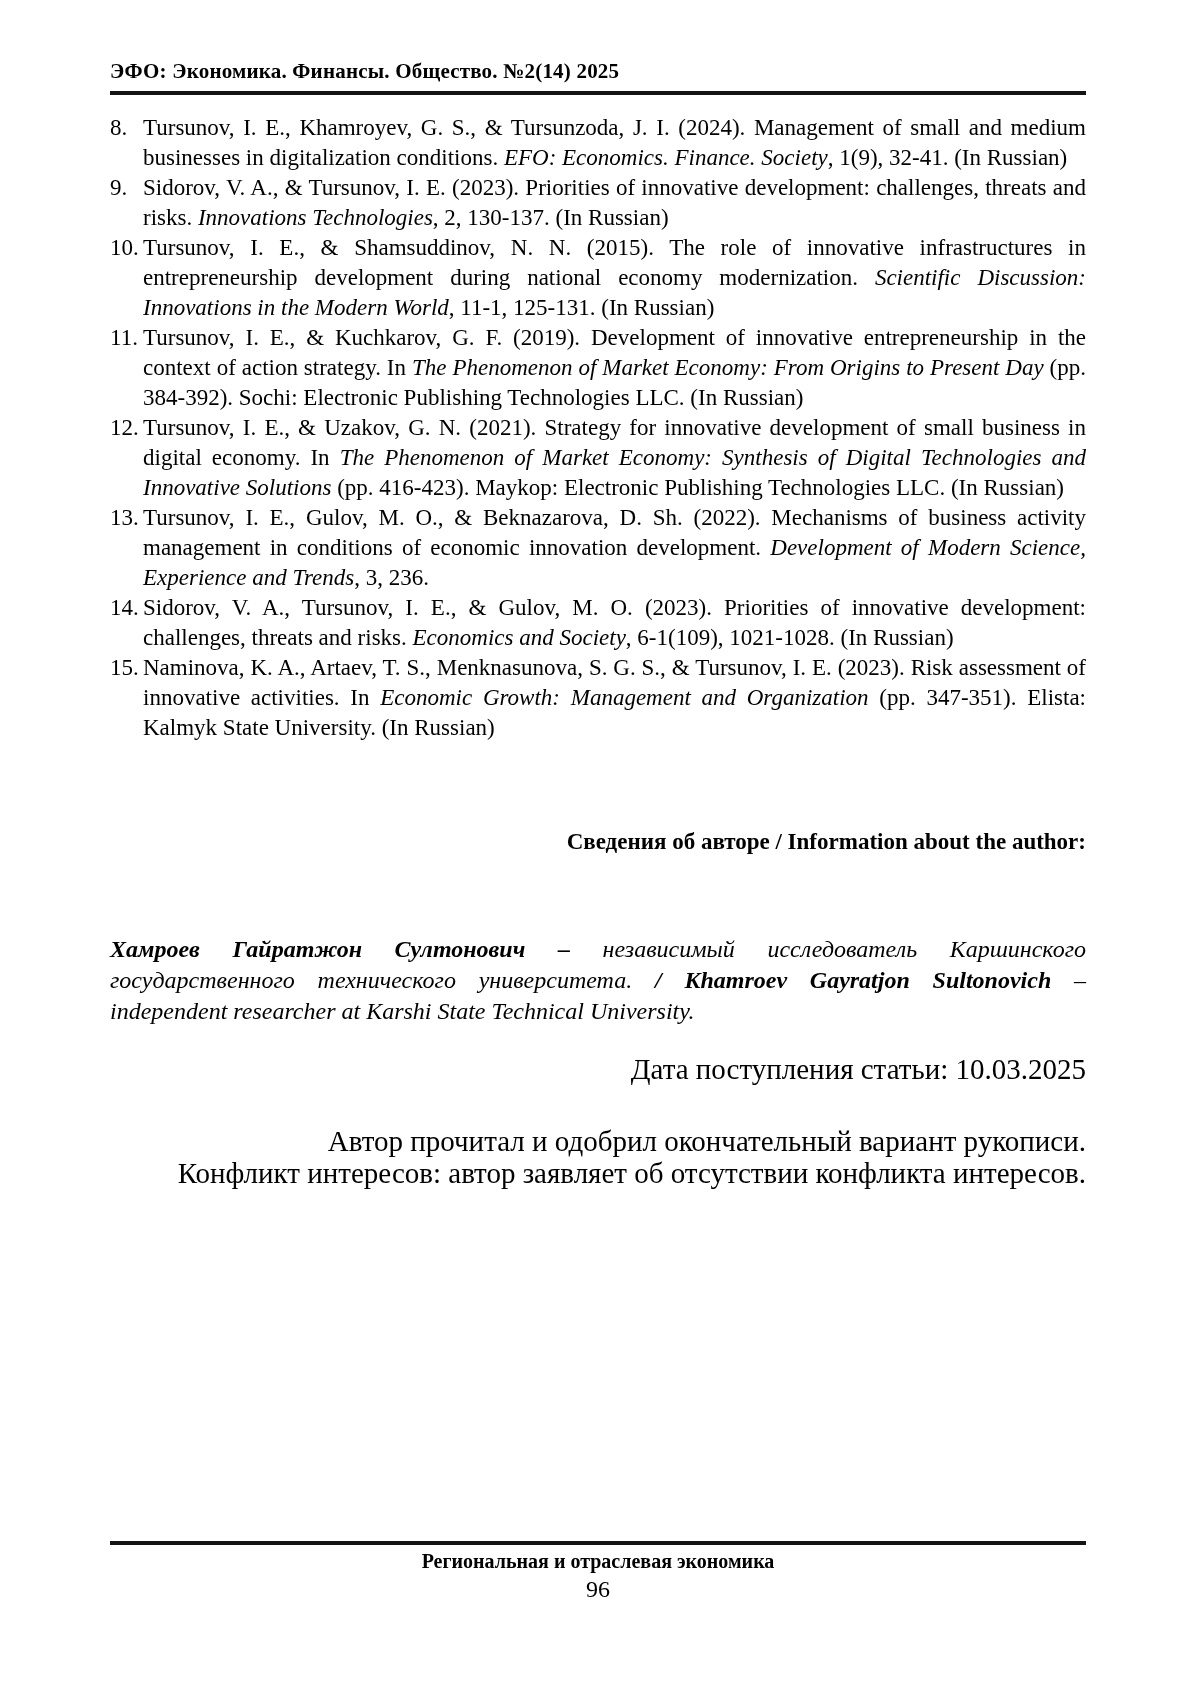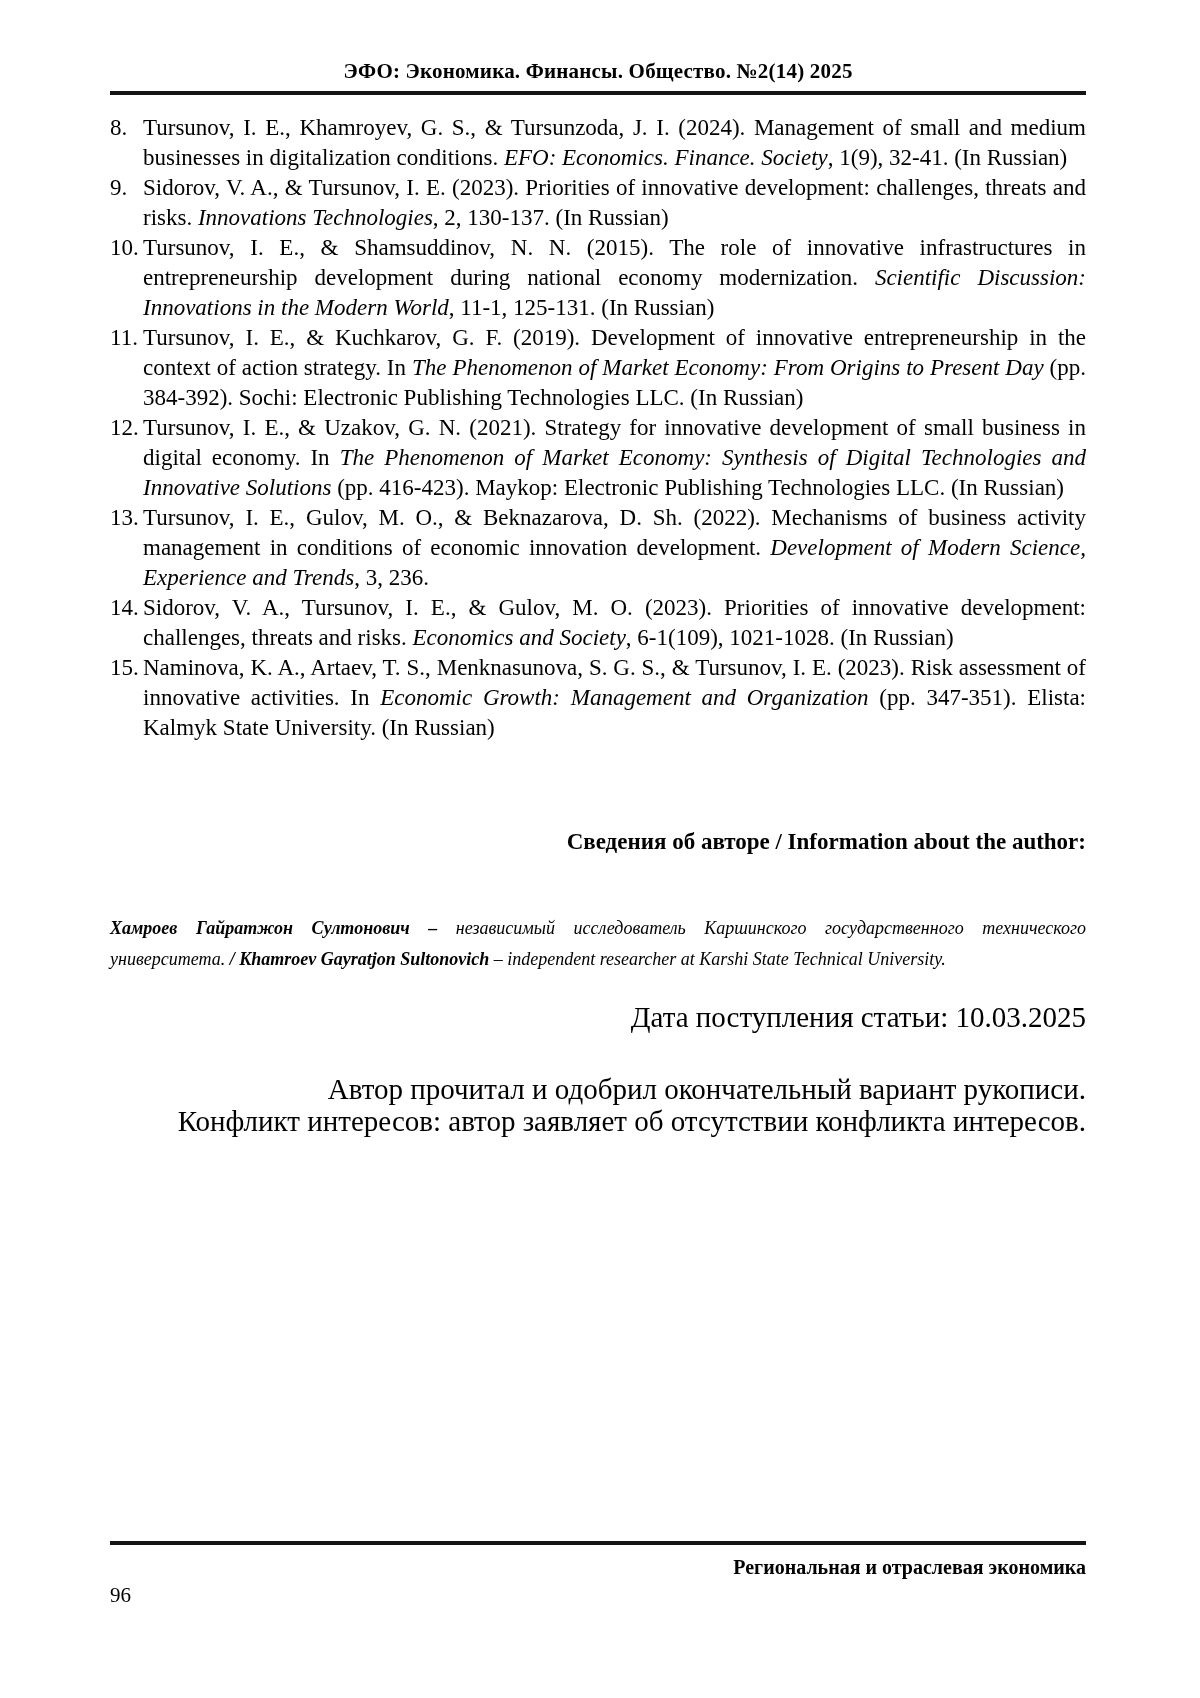--- a/index.html
+++ b/index.html
@@ -14,21 +14,21 @@
     margin: 0 auto;
     background: #ffffff;
     color: #000000;
     font-family: "Liberation Serif", "DejaVu Serif", serif;
     box-sizing: border-box;
     padding: 58px 114px 0 110px;
     overflow: hidden;
   }
   
   .journal-header {
-    text-align: center;
+    text-align: left;
     font-weight: bold;
     font-size: 21px;
     line-height: 26px;
     letter-spacing: 0.2px;
   }
   .header-rule {
     height: 4px;
     background: #141414;
     margin-top: 7px;
   }
@@ -55,22 +55,22 @@
   .bd { font-weight: bold; }
   
   .section-heading {
     margin: 84px 0 0 0;
     text-align: right;
     font-weight: bold;
     font-size: 23px;
     line-height: 30px;
   }
   .bio {
-    margin: 56px 0 0 0;
-    font-size: 18px;
+    margin: 77px 0 0 0;
+    font-size: 24px;
     line-height: 31px;
     text-align: justify;
     font-style: italic;
   }
   
   .right-block {
     text-align: right;
     font-size: 29px;
     line-height: 32px;
   }
@@ -84,26 +84,26 @@
     top: 1541px;
   }
   .footer-rule {
     height: 4px;
     background: #141414;
   }
   .footer-label {
     font-weight: bold;
     font-size: 20px;
     line-height: 26px;
-    margin-top: 9px;
-    text-align: right;
+    margin-top: 3px;
+    text-align: center;
   }
   .page-number {
-    text-align: left;
-    font-size: 21px;
+    text-align: center;
+    font-size: 24px;
     line-height: 26px;
     margin-top: 2px;
   }
 </style>
 </head>
 <body>
 
 <div class="page">
 
   <header>

